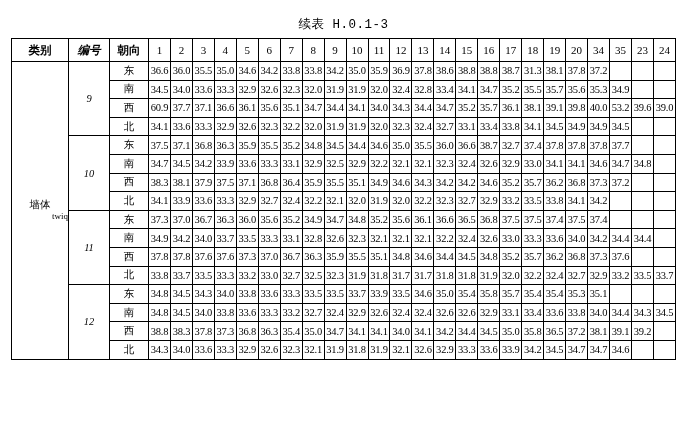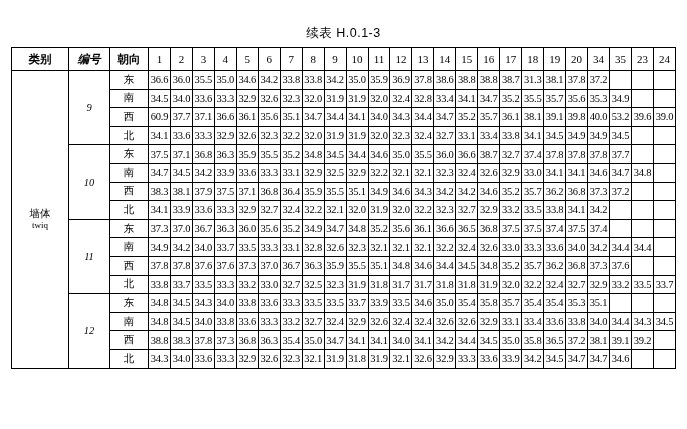--- a/index.html
+++ b/index.html
@@ -13,23 +13,23 @@
   #page{
     position:relative;
     width:687px;height:429px;
     box-sizing:border-box;
     padding:0;
   }
   .caption{
     text-align:center;
     font-size:12.5px;
     letter-spacing:0.5px;
-    padding-top:25px;
+    padding-top:16px;
     padding-bottom:5px;
-    font-family:Liberation Sans, sans-serif;
+    font-family:Liberation Mono, monospace;
   }
   table.maintable{
     border-collapse:collapse;
     margin:0 auto;
     table-layout:fixed;
     width:665px;
   }
   table.maintable td, table.maintable th{
     border:1px solid #000;
     padding:0;
@@ -58,20 +58,21 @@
     font-family:"Liberation Sans", sans-serif;
     font-weight:bold;
     font-size:13px;
     line-height:1.25;
   }
   td.cat .sub{
     font-size:9px;
     font-family:"Liberation Serif", serif;
     font-weight:normal;
     display:block;
+    text-align:right;
   }
   td.num{
     width:40px;
     font-size:11.5px;
     font-family:"Liberation Sans", sans-serif;
     font-weight:bold;
     font-style:italic;
   }
   td.dir{
     width:38px;

